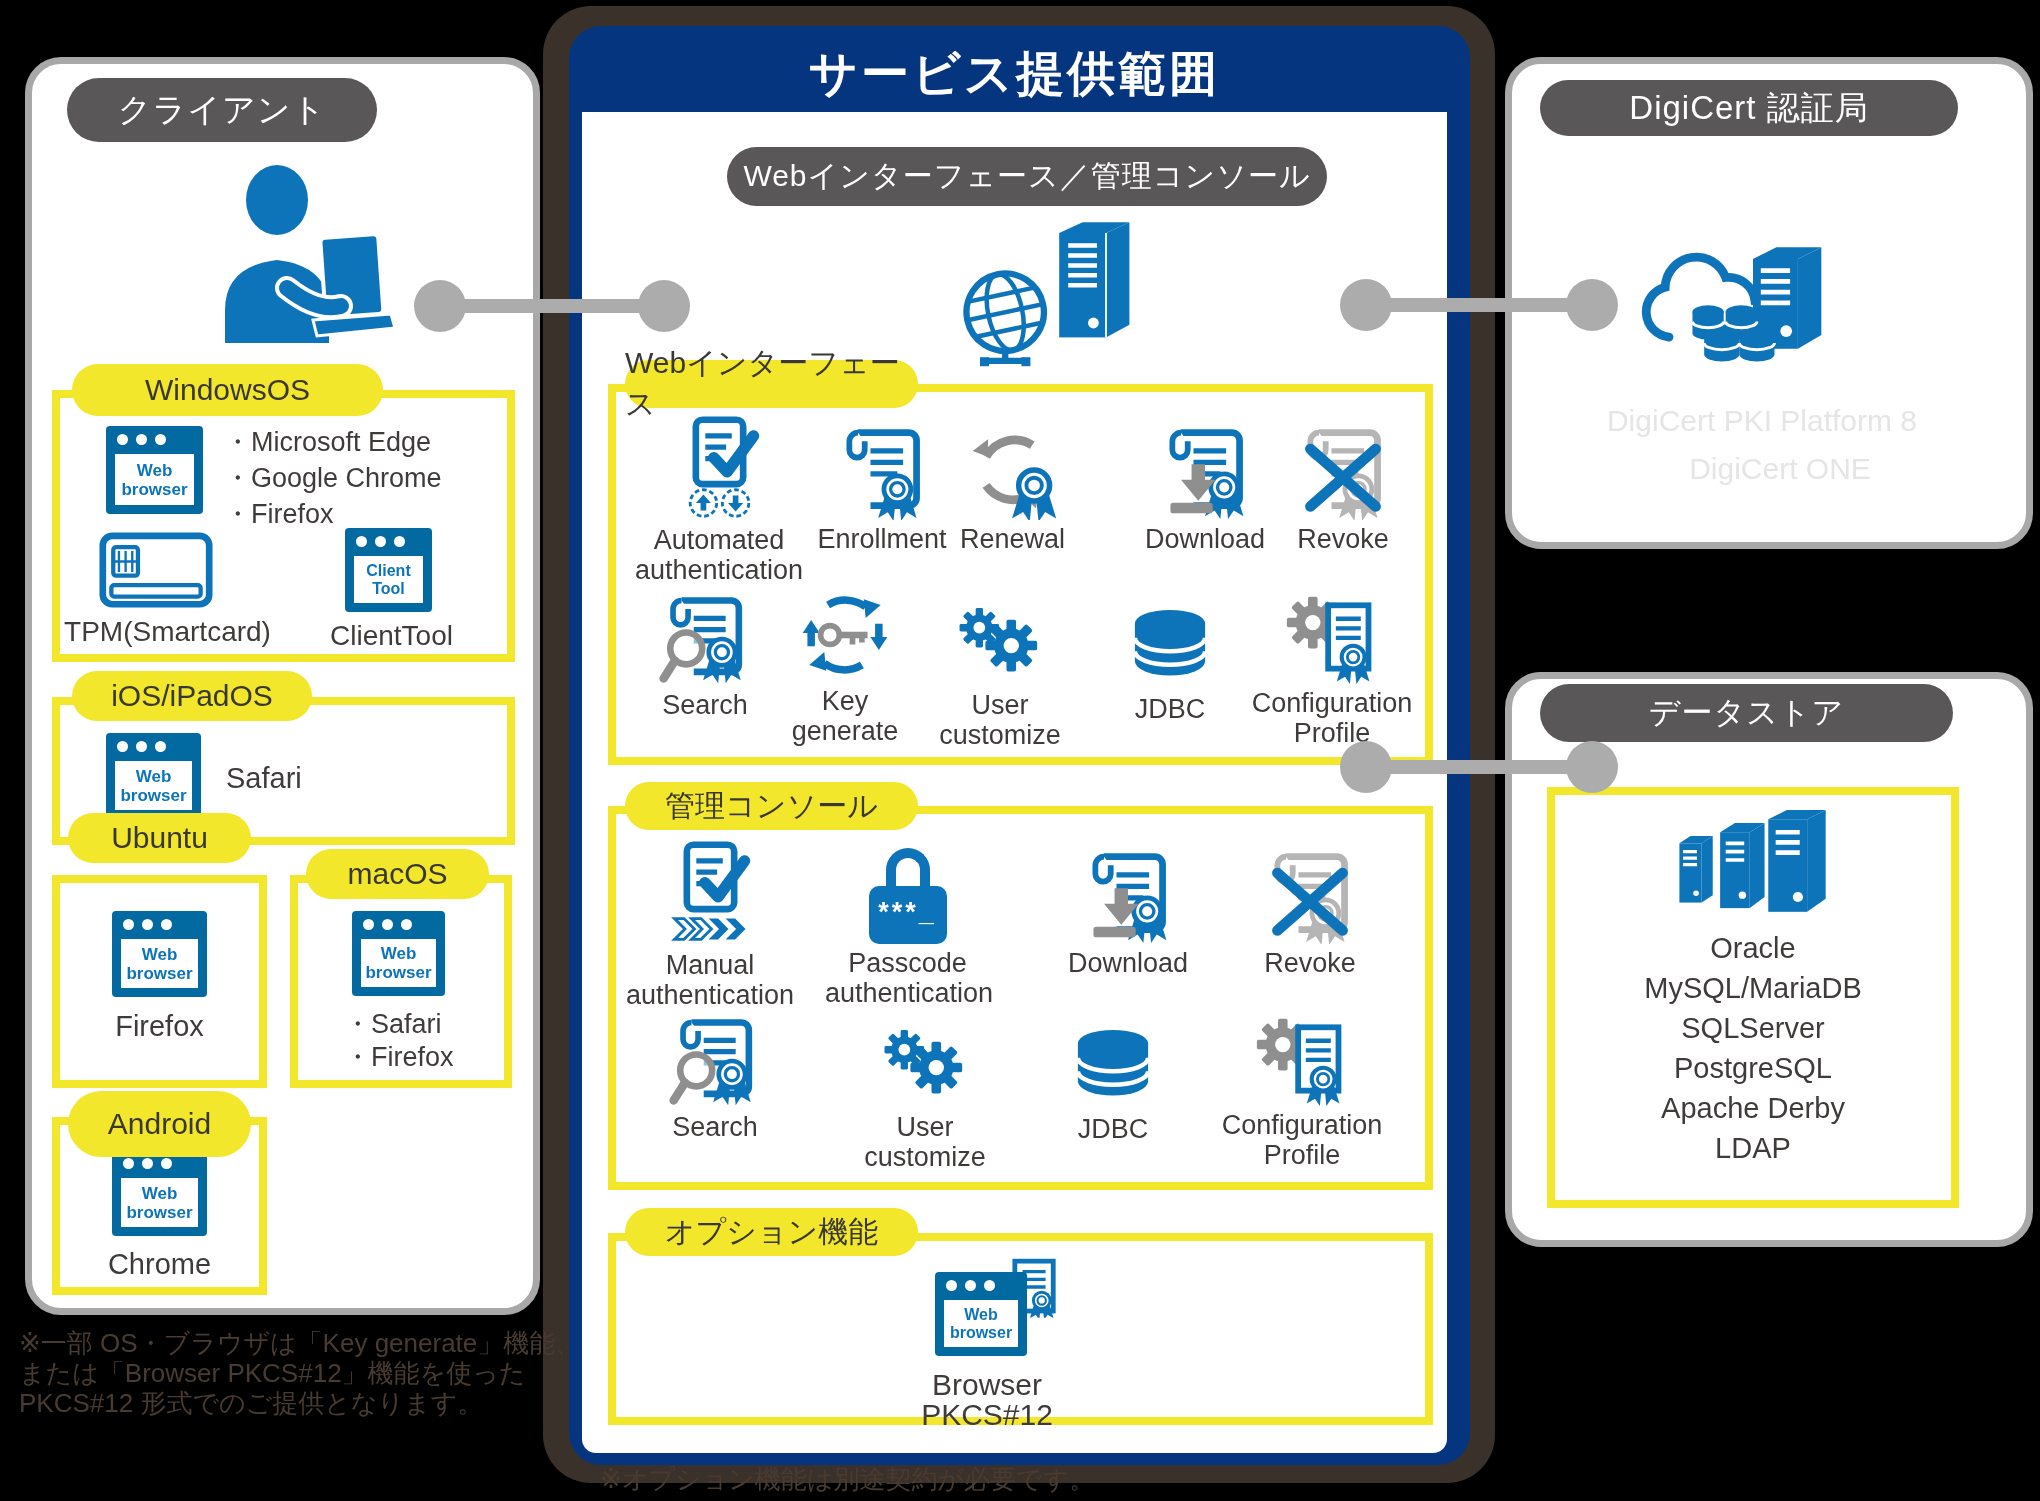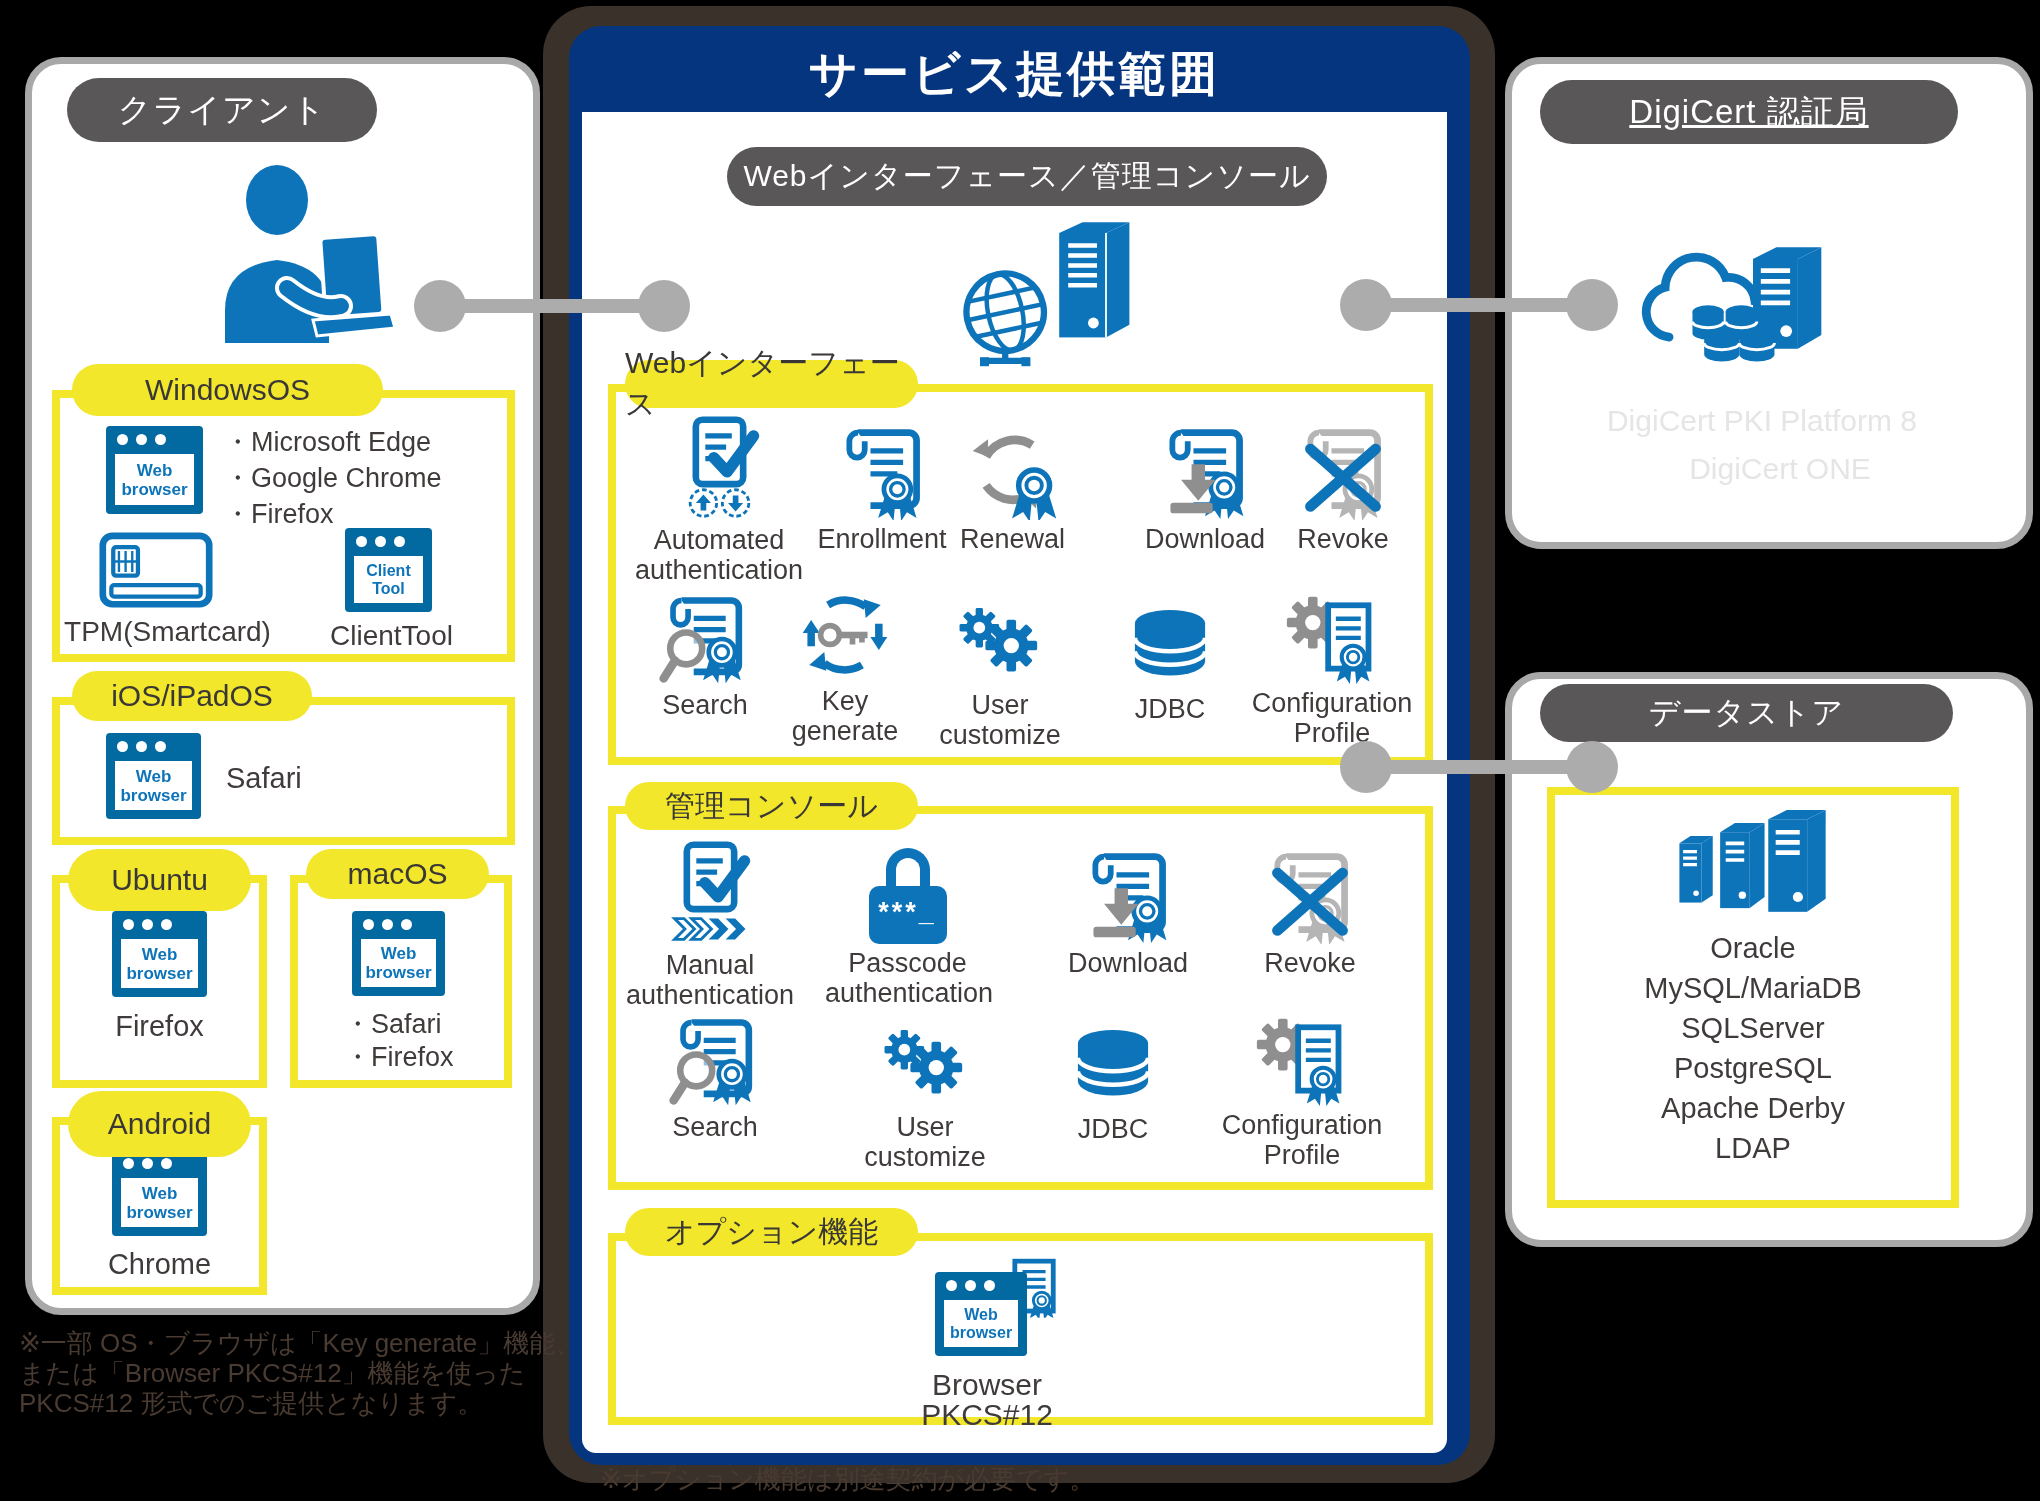--- a/index.html
+++ b/index.html
@@ -323,21 +323,21 @@
         <i></i>
         <i></i>
         <i></i>
       </span>
     <span class="bwin">Web
 browser</span>
   </div>
   <div class="blist" style="left:226px;top:760px;font-size:29px;">Safari</div>
 
   <div class="ybox" style="left:52px;top:875px;width:199px;height:197px;"></div>
-  <div class="ypill" style="left:68px;top:849px;width:183px;height:62px;">
+  <div class="ypill" style="left:68px;top:813px;width:183px;height:50px;">
     <span>Ubuntu</span>
   </div>
   <div class="bicon" style="left:112px;top:911px;width:95px;height:86px;">
     <span class="dots">
         <i></i>
         <i></i>
         <i></i>
       </span>
     <span class="bwin">Web
 browser</span>
@@ -538,21 +538,21 @@
       <svg style="position:absolute;left:104px;top:0;" width="48" height="60" viewBox="0 0 50 62">
           <use href="#ic-minicert"></use>
         </svg>
     </div>
     <div class="flabel big">Browser PKCS#12</div>
   </div>
 
   <div class="note" style="left:600px;top:1464px;color:#4a3b31;z-index:5;">※オプション機能は別途契約が必要です。</div>
 
   <div class="panel" style="left:1505px;top:57px;width:514px;height:478px;"></div>
-  <div class="pill" style="left:1540px;top:80px;width:418px;height:64px;font-size:33px;text-decoration:underline;">
+  <div class="pill" style="left:1540px;top:80px;width:418px;height:56px;font-size:33px;">
     <span>DigiCert 認証局</span>
   </div>
   <svg class="abs" style="left:1630px;top:218px;z-index:2;" width="205" height="160">
       <use href="#ic-cloudserver"></use>
     </svg>
   <div class="rline" style="left:1505px;top:404px;width:514px;">DigiCert PKI Platform 8</div>
   <div class="rline" style="left:1505px;top:452px;width:514px;margin-left:18px;">DigiCert ONE</div>
 
   <div class="panel" style="left:1505px;top:672px;width:514px;height:561px;"></div>
   <div class="pill" style="left:1540px;top:684px;width:413px;height:58px;font-size:31px;">

